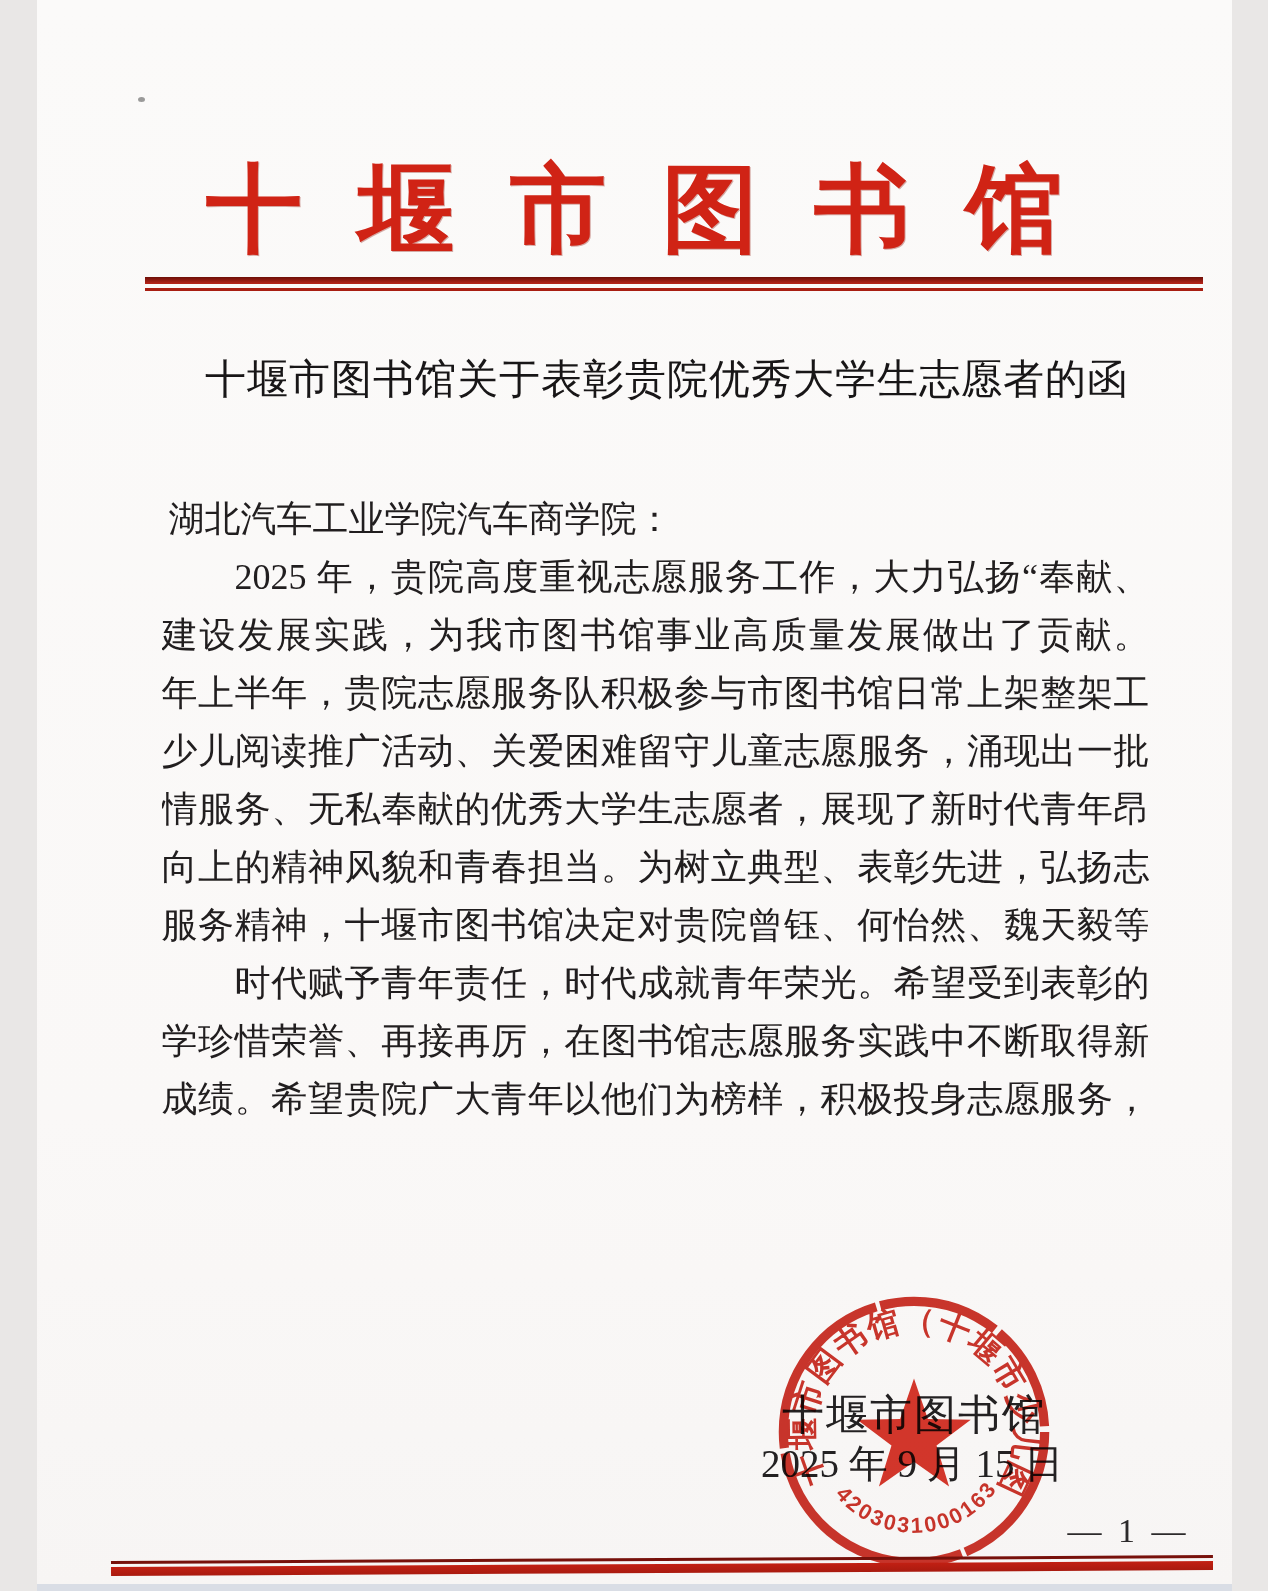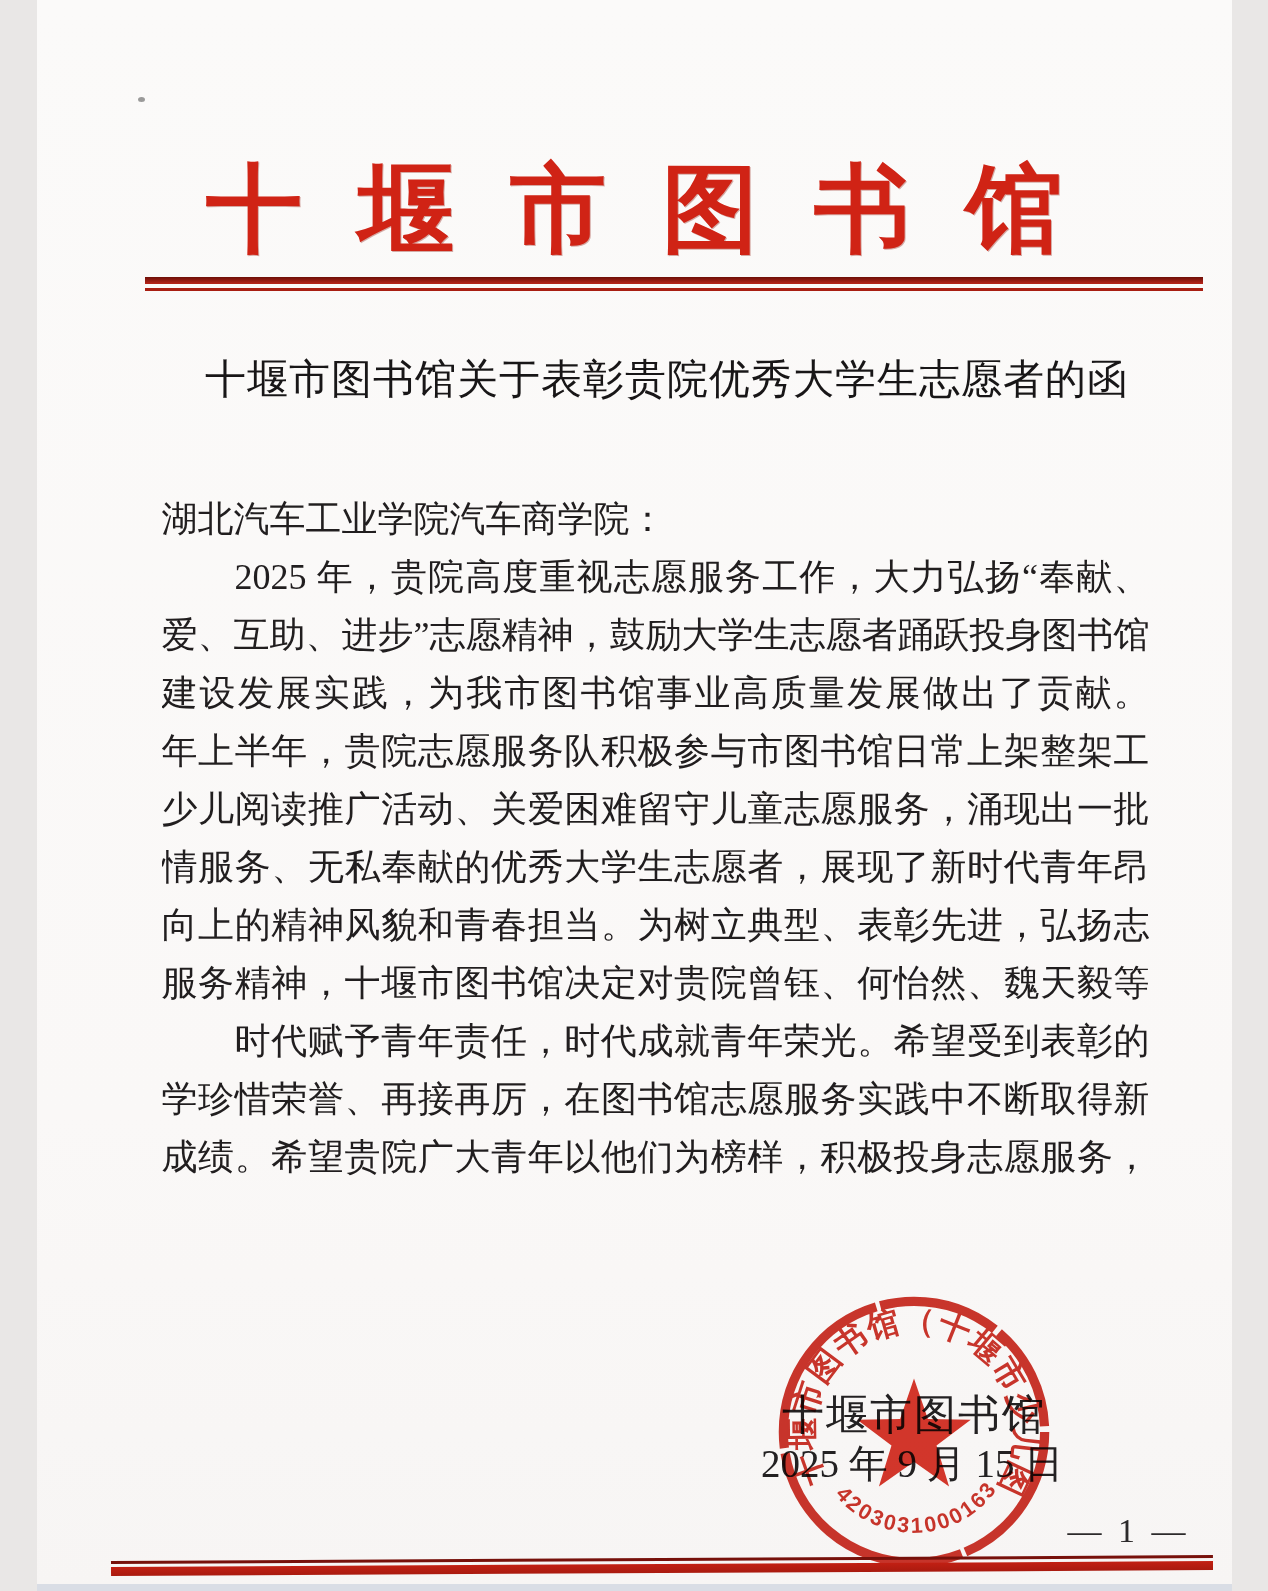--- a/index.html
+++ b/index.html
@@ -28,21 +28,21 @@
   .header-rule .gap{height:4px;}
   .header-rule .thin{height:3px;background:#a81e12;}
   
   .doc-title{
     position:absolute;left:0;top:352px;width:100%;
     text-align:center;font-size:41px;font-weight:normal;color:#181617;
     letter-spacing:1px;white-space:nowrap;margin-left:33px;
   }
   
   .body-block{position:absolute;left:125px;top:490px;width:988px;font-size:36px;}
-  .line{height:58px;line-height:58px;white-space:nowrap;}
+  .line{height:58px;line-height:58px;white-space:nowrap;margin-left:7px;}
   .jline{text-align:justify;text-align-last:justify;white-space:normal;height:58px;line-height:58px;overflow:hidden;}
   .jline.first{text-indent:73px;}
   .jline.para-end{text-align-last:left;}
   
   .sig-name{position:absolute;left:735px;top:1387px;width:285px;text-align:center;font-size:42px;letter-spacing:2px;color:#232122;white-space:nowrap;}
   .sig-date{position:absolute;left:703px;top:1437px;width:345px;text-align:center;font-size:39px;color:#232122;white-space:nowrap;}
   
   .stamp{position:absolute;left:733px;top:1288px;width:288px;height:288px;mix-blend-mode:multiply;opacity:.92;}
   
   .page-num{position:absolute;left:1002px;top:1512px;width:180px;text-align:center;font-size:34px;color:#2c2a2b;letter-spacing:4px;white-space:nowrap;}
@@ -65,21 +65,20 @@
     <div class="thick"></div>
     <div class="gap"></div>
     <div class="thin"></div>
   </div>
 
   <div class="doc-title">十堰市图书馆关于表彰贵院优秀大学生志愿者的函</div>
 
   <div class="body-block">
     <div class="line">湖北汽车工业学院汽车商学院：</div>
     <div class="jline first">2025 年，贵院高度重视志愿服务工作，大力弘扬“奉献、友</div>
-    <div class="jline">爱、互助、进步”志愿精神，鼓励大学生志愿者踊跃投身图书馆</div>
     <div class="jline">建设发展实践，为我市图书馆事业高质量发展做出了贡献。2025</div>
     <div class="jline">年上半年，贵院志愿服务队积极参与市图书馆日常上架整架工作、</div>
     <div class="jline">少儿阅读推广活动、关爱困难留守儿童志愿服务，涌现出一批热</div>
     <div class="jline">情服务、无私奉献的优秀大学生志愿者，展现了新时代青年昂扬</div>
     <div class="jline">向上的精神风貌和青春担当。为树立典型、表彰先进，弘扬志愿</div>
     <div class="jline">服务精神，十堰市图书馆决定对贵院曾钰、何怡然、魏天毅等3</div>
     <div class="jline first">时代赋予青年责任，时代成就青年荣光。希望受到表彰的同</div>
     <div class="jline">学珍惜荣誉、再接再厉，在图书馆志愿服务实践中不断取得新的</div>
     <div class="jline">成绩。希望贵院广大青年以他们为榜样，积极投身志愿服务，为</div>
   </div>

